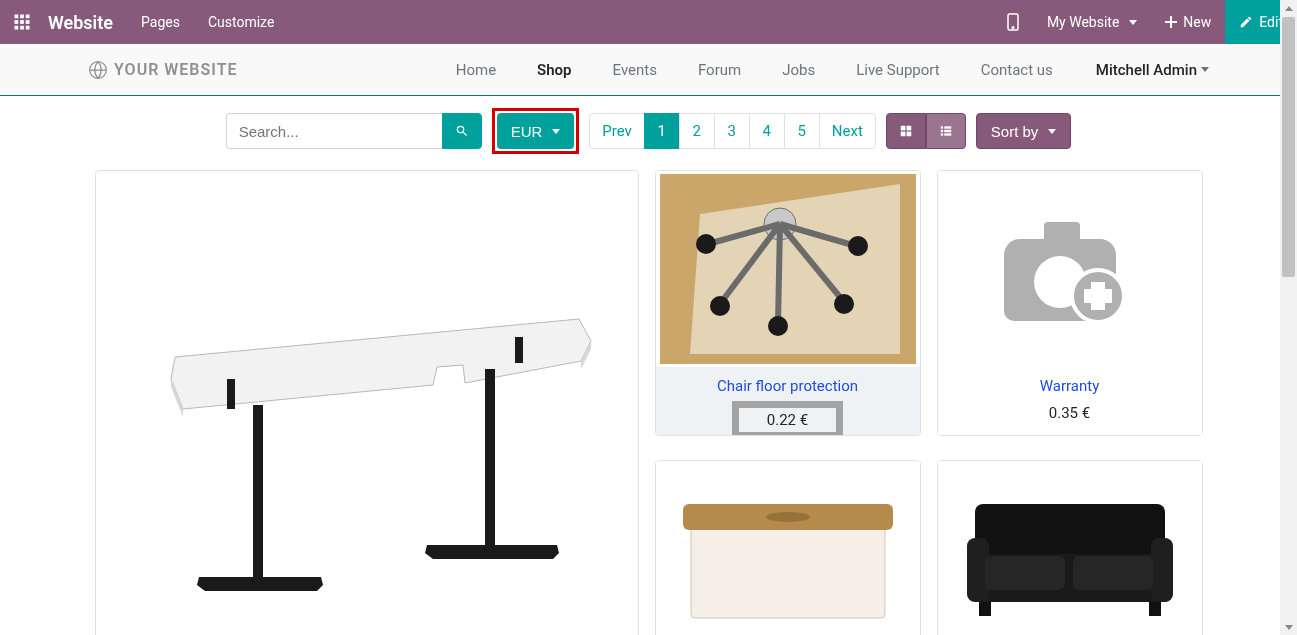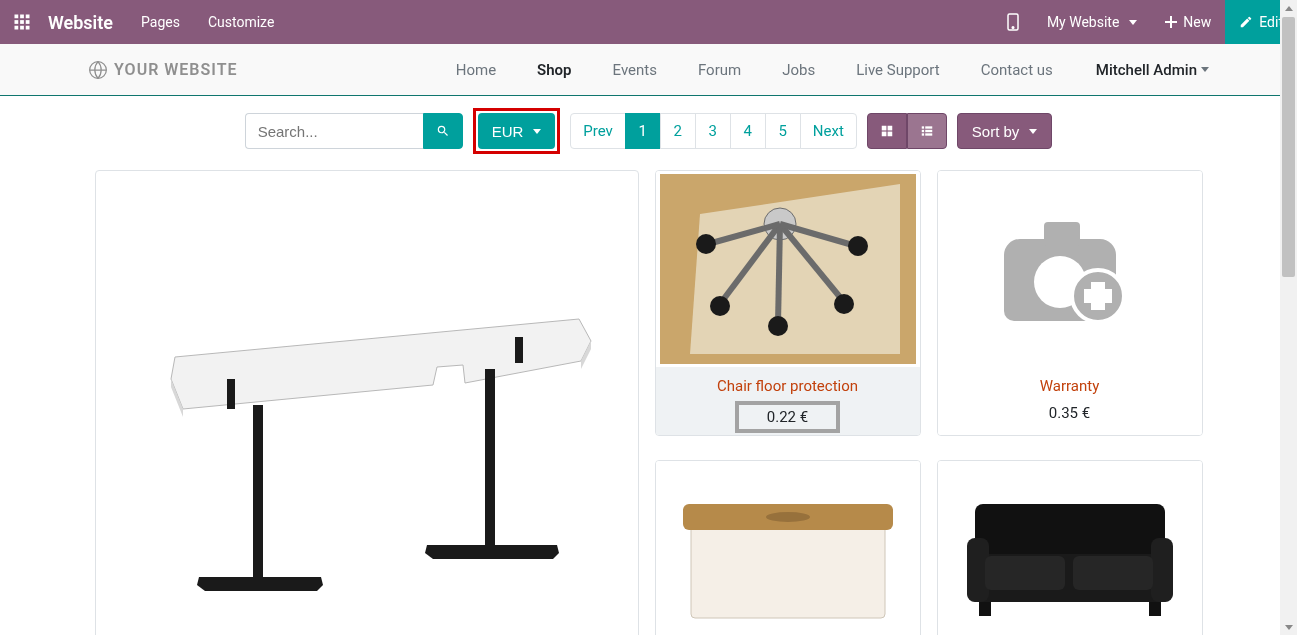--- a/index.html
+++ b/index.html
@@ -25,21 +25,21 @@
 .site-nav-spacer { flex: 1; }
 .site-nav { display: flex; align-items: flex-start; gap: 17px; }
 .site-nav-item { padding: 0 12px; color: #6c757d; font-size: 15px; cursor: pointer; }
 .site-nav-item.active { color: #212529; font-weight: 600; }
 .site-user { margin-left: 14px; color: #212529; font-size: 15px; display: flex; align-items: center; gap: 4px; font-weight: 500; }
 .caret-dark { border-left: 4px solid transparent; border-right: 4px solid transparent; border-top: 5px solid #6c757d; display: inline-block; }
 
 
 .toolbar { display: flex; align-items: center; justify-content: center; gap: 10px; padding: 12px 0 16px; }
 .search-group { display: flex; }
-.search-input { width: 178px; height: 36px; border: 1px solid #ced4da; border-right: none; border-radius: 4px 0 0 4px; padding: 8px 12px; font-size: 15px; color: #6c757d; outline: none; }
+.search-input { width: 216px; height: 36px; border: 1px solid #ced4da; border-right: none; border-radius: 4px 0 0 4px; padding: 8px 12px; font-size: 15px; color: #6c757d; outline: none; }
 .search-btn { width: 40px; height: 36px; background: #00A09D; border: 1px solid #00A09D; border-radius: 0 4px 4px 0; display: flex; align-items: center; justify-content: center; cursor: pointer; }
 .search-btn svg { width: 14px; height: 14px; }
 
 .currency-wrap { border: 3px solid #d40000; padding: 2px; }
 .currency-btn { background: #00A09D; color: #fff; height: 36px; padding: 0 14px; border: none; border-radius: 4px; font-size: 15px; display: flex; align-items: center; gap: 6px; cursor: pointer; }
 
 .pager { display: flex; }
 .pager-item { height: 36px; min-width: 36px; padding: 12px 12px; border: 1px solid #dee2e6; margin-left: -1px; display: flex; align-items: center; justify-content: center; font-size: 15px; color: #00A09D; cursor: pointer; background: #fff; }
 .pager-item:first-child { border-radius: 4px 0 0 4px; margin-left: 0; }
 .pager-item:last-child { border-radius: 0 4px 4px 0; }
@@ -54,23 +54,23 @@
 
 .sort-btn { background: #875A7B; color: #fff; height: 36px; padding: 0 14px; border: 1px solid #6f4768; border-radius: 4px; font-size: 15px; display: flex; align-items: center; gap: 6px; cursor: pointer; }
 
 
 .grid { display: grid; grid-template-columns: 544px 266px 266px; grid-template-rows: auto auto; gap: 16px; margin: 0 auto; width: 1108px; padding: 0; }
 .card { border: 1px solid #dee2e6; border-radius: 4px; overflow: hidden; background: #fff; }
 .large-card { grid-row: 1 / 3; height: 478px; display:flex; align-items:center; justify-content:center; }
 .card-img-wrap { height: 196px; display: flex; align-items: center; justify-content: center; background: #fff; padding: 4px; }
 .card-body { background: #eff2f4; padding: 10px 8px 14px; text-align: center; position: relative; }
 .card-body.white { background: #fff; }
-.card-title { color: #c2410c; font-size: 15px; margin-bottom: 6px; cursor: pointer; }
+.card-title { color: #1d4ed8; font-size: 15px; margin-bottom: 6px; cursor: pointer; }
 .card-price { color: #212529; font-size: 15px; display: inline-block; padding: 3px 28px; }
-.price-highlight { border: 4px solid #a3a3a3; }
+.price-highlight { border: 7px solid #a3a3a3; }
 
 .small-card { height: 266px; }
 .small-card .card-img-wrap { height: 196px; }
 .small-card-bottom { height: 180px; }
 .small-card-bottom .card-img-wrap { height: 176px; }
 
 
 .scrollbar { position: absolute; right: 0; top: 0; width: 17px; height: 635px; background: #f1f1f1; }
 .scroll-thumb { position: absolute; right: 2px; top: 17px; width: 13px; height: 260px; background: #c1c1c1; border-radius: 2px; }
 .scroll-arrow { position: absolute; right: 0; width: 17px; height: 17px; display:flex; align-items:center; justify-content:center; }

